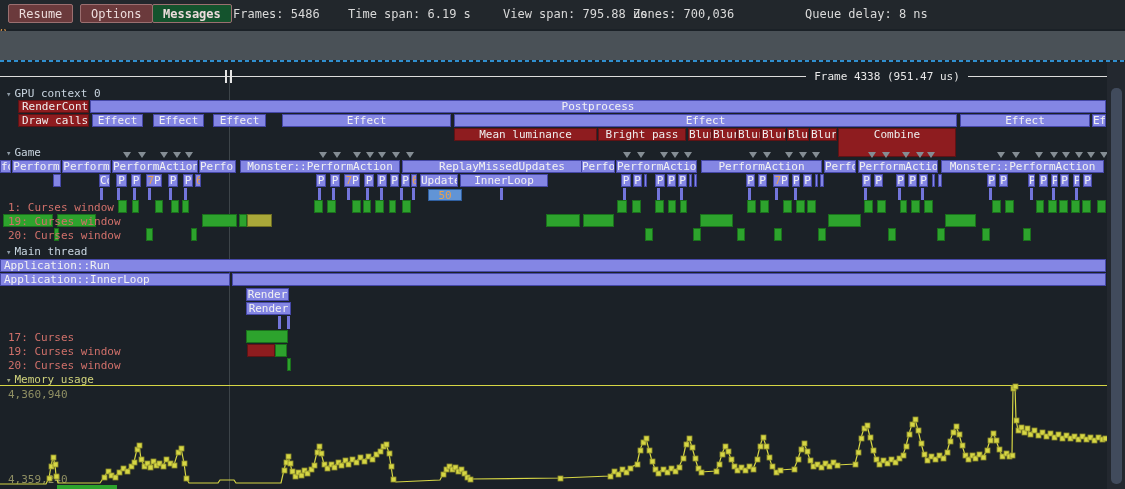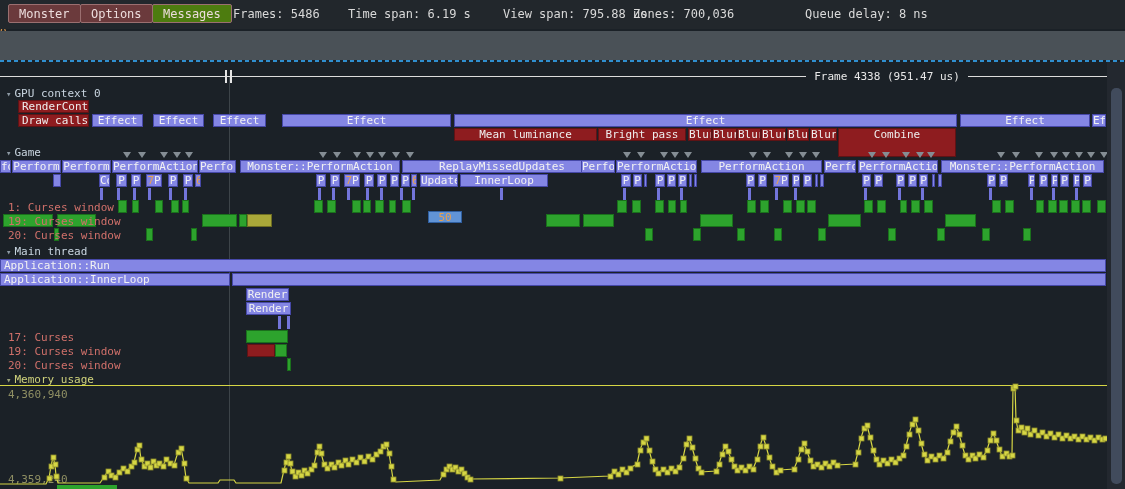--- a/index.html
+++ b/index.html
@@ -2,42 +2,42 @@
 <html><head>
 <meta charset="utf-8">
 <style>
   html,body{margin:0;padding:0;background:#14181c;}
   #app{position:relative;width:1125px;height:489px;background:#1b2127;overflow:hidden;
        font-family:"DejaVu Sans Mono","Liberation Mono",monospace;font-size:11px;color:#e8e8e8;}
   
   #toolbar{position:absolute;left:0;top:0;width:1125px;height:29px;background:#22272c;}
   .tbtn{position:absolute;top:4px;height:19px;line-height:18px;padding:0 10px;border-radius:2px;
         color:#ecdcdc;font-size:12px;background:#6b3a3c;border:1px solid #9b6f70;box-sizing:border-box;}
-  .tbtn.active{background:#4d7c0f;}
+  .tbtn.active{background:#14532d;font-weight:bold;}
   .tstat{position:absolute;top:7px;color:#d9d9d9;font-size:12px;white-space:nowrap;}
   
   #frames-strip{position:absolute;left:0;top:31px;width:1125px;height:29px;background:#4a5157;}
   #dash-line{position:absolute;left:0;top:60px;width:1125px;height:2px;
              background:repeating-linear-gradient(90deg,#2f8fd0 0 4px,rgba(0,0,0,0) 4px 7px);}
   
   .rline{position:absolute;top:76px;height:1px;background:#dcdcdc;}
   .pausebar{position:absolute;top:70px;width:2px;height:13px;background:#e6e6e6;}
   #frame-label{position:absolute;top:70px;left:806px;width:162px;text-align:center;color:#e8e8e8;}
   #vline{position:absolute;left:229px;top:77px;width:1px;height:412px;background:#3d4449;}
   
   .sechead{position:absolute;color:#c9d5e0;white-space:nowrap;}
   .sechead .tri{color:#8d99a4;font-size:9px;margin-right:3px;}
   
   .zone{position:absolute;box-sizing:border-box;overflow:hidden;white-space:nowrap;text-align:center;
         line-height:11px;font-size:11px;color:#f2f2f2;}
   .zp{background:#8486e4;border:1px solid #4648a8;}
   .zr{background:#8e1c1f;border:1px solid #5e1315;color:#eeeeee;}
   .zg{background:#2da32d;border:1px solid #1a701c;}
   .zo{background:#aaa839;border:1px solid #6f6e22;}
-  .zb{background:#6194d6;border:1px solid #2f5fa0;color:#e8a050;margin-top:22px;}
+  .zb{background:#6194d6;border:1px solid #2f5fa0;color:#e8a050;}
   .left{text-align:left;padding-left:3px;}
   .orange{color:#e8a050;}
   .tick{position:absolute;width:3px;background:#7375da;}
   .mtri{position:absolute;width:0;height:0;border-left:4px solid rgba(0,0,0,0);
         border-right:4px solid rgba(0,0,0,0);border-top:6px solid #848d94;}
   .rowlabel{position:absolute;color:#d0706a;white-space:nowrap;}
   
   #mem-head{position:absolute;left:6px;top:373px;color:#cfd27c;}
   #mem-head .tri{color:#9aa178;font-size:9px;margin-right:3px;}
   #mem-topline{position:absolute;left:0;top:385px;width:1108px;height:1px;background:#d6d645;}
@@ -46,21 +46,21 @@
   #bottom-green{position:absolute;left:57px;top:485px;width:60px;height:4px;background:#2da32d;}
   
   #sb-track{position:absolute;left:1107px;top:62px;width:18px;height:427px;background:#23282f;}
   #sb-thumb{position:absolute;left:1111px;top:88px;width:11px;height:396px;background:#414b5c;border-radius:5px;}
 </style>
 </head>
 <body>
 
 <div id="app">
   <div id="toolbar">
-      <div class="tbtn" style="left: 8px;">Monster</div>
+      <div class="tbtn" style="left: 8px;">Resume</div>
       <div class="tbtn" style="left: 80px;">Options</div>
       <div class="tbtn active" style="left: 152px;">Messages</div>
       <div class="tstat" style="left: 233px;">Frames: 5486</div>
       <div class="tstat" style="left: 348px;">Time span: 6.19 s</div>
       <div class="tstat" style="left: 503px;">View span: 795.88 us</div>
       <div class="tstat" style="left: 633px;">Zones: 700,036</div>
       <div class="tstat" style="left: 805px;">Queue delay: 8 ns</div>
     </div>
   <div id="frames-strip"></div>
   <div id="dash-line"></div>
@@ -68,20 +68,21 @@
   <div class="rline" id="rline-left" style="left: 0px; width: 806px;"></div>
   <div class="rline" id="rline-right" style="left: 968px; width: 157px;"></div>
   <div class="pausebar" id="pb1" style="left: 225px;"></div>
   <div class="pausebar" id="pb2" style="left: 230px;"></div>
   <div id="frame-label">Frame 4338 (951.47 us)</div>
   <div id="vline"></div>
 
   <div id="timeline">
       <div class="sechead" style="left: 6px; top: 87px;"><span class="tri">▾</span>GPU context 0</div>
       <div class="zone zr left" style="left: 18px; top: 100px; width: 71px; height: 13px;">RenderConte</div>
+      <div class="zone zp" style="left: 90px; top: 100px; width: 1016px; height: 13px;">Postprocess</div>
       <div class="zone zr left" style="left: 18px; top: 114px; width: 71px; height: 13px;">Draw calls</div>
       <div class="zone zp" style="left: 92px; top: 114px; width: 51px; height: 13px;">Effect</div>
       <div class="zone zp" style="left: 153px; top: 114px; width: 51px; height: 13px;">Effect</div>
       <div class="zone zp" style="left: 213px; top: 114px; width: 53px; height: 13px;">Effect</div>
       <div class="zone zp" style="left: 282px; top: 114px; width: 169px; height: 13px;">Effect</div>
       <div class="zone zp" style="left: 454px; top: 114px; width: 503px; height: 13px;">Effect</div>
       <div class="zone zp" style="left: 960px; top: 114px; width: 130px; height: 13px;">Effect</div>
       <div class="zone zp" style="left: 1092px; top: 114px; width: 14px; height: 13px;">Ef</div>
       <div class="zone zr" style="left: 454px; top: 128px; width: 143px; height: 13px;">Mean luminance</div>
       <div class="zone zr" style="left: 598px; top: 128px; width: 88px; height: 13px;">Bright pass</div>

